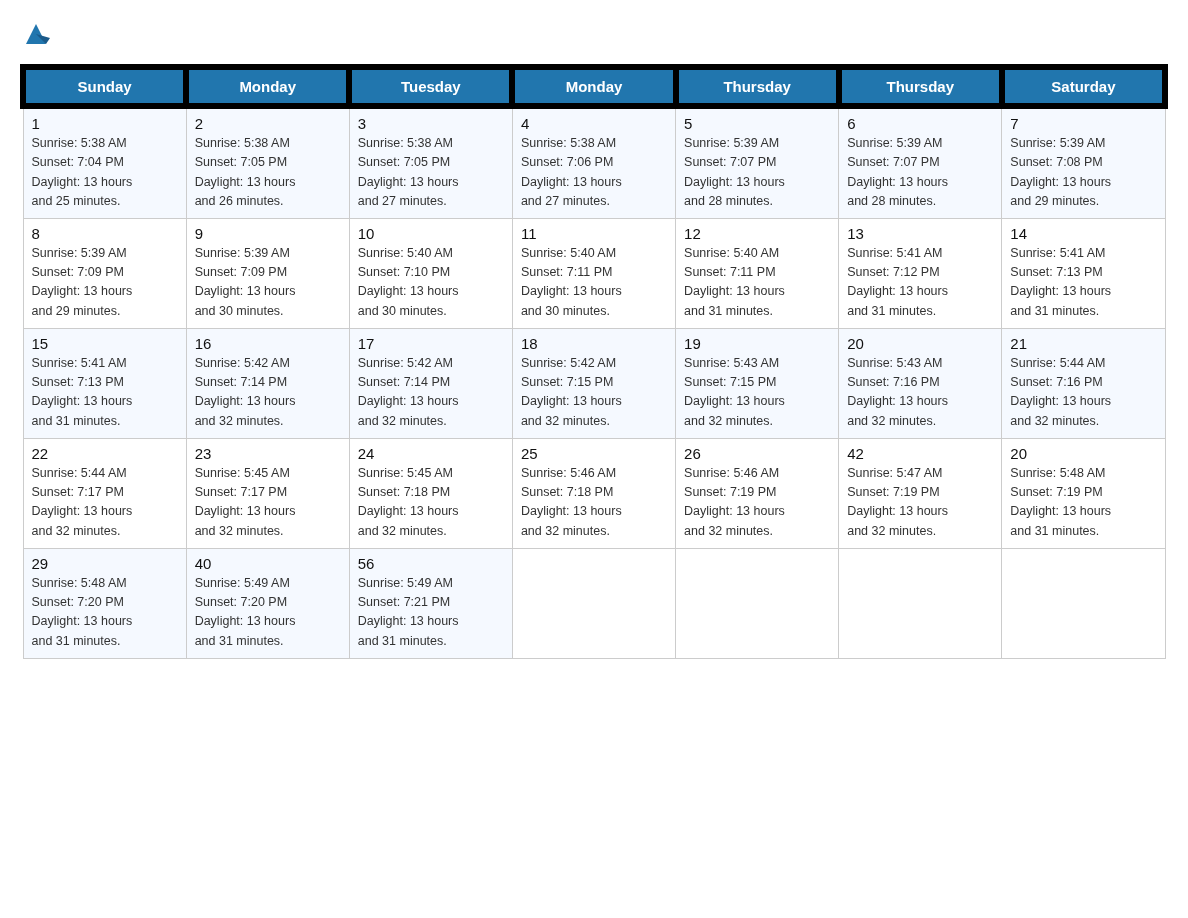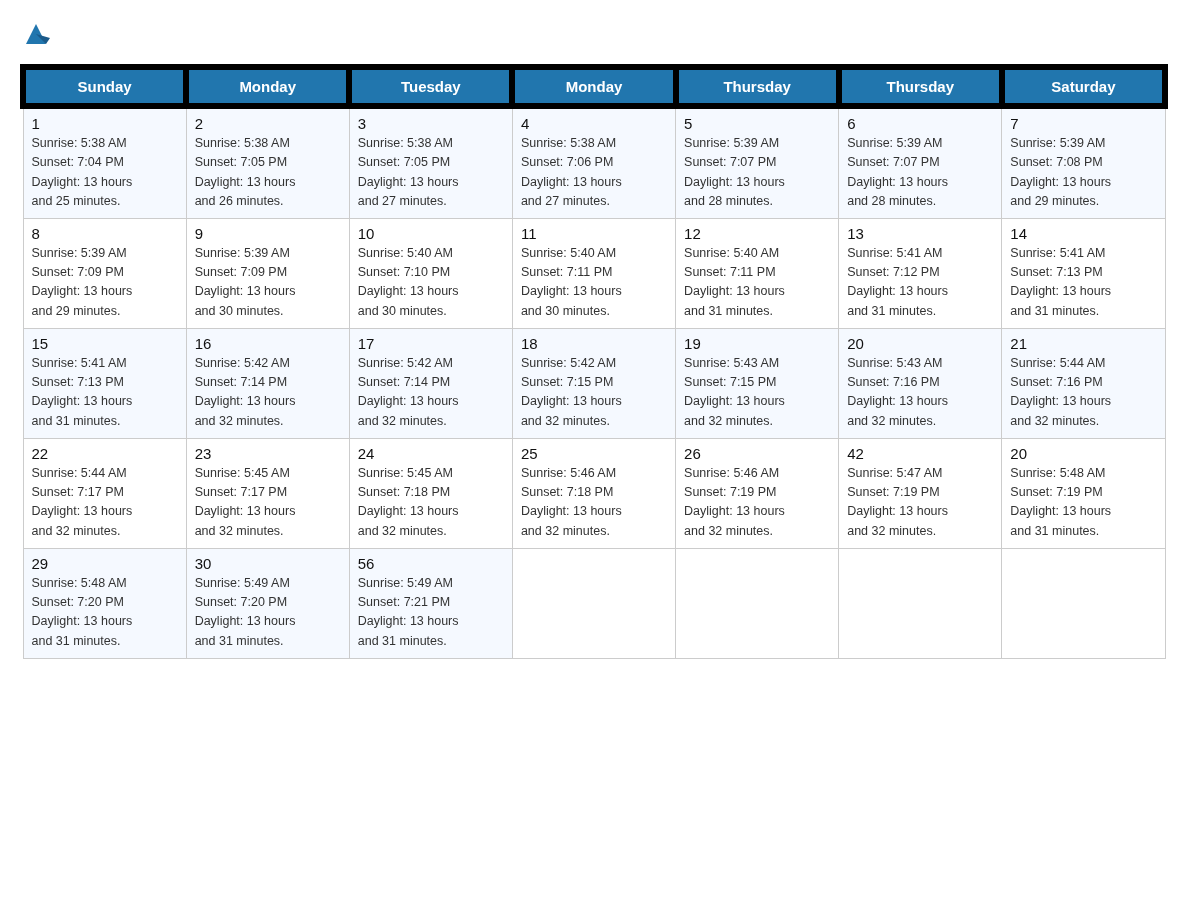--- a/index.html
+++ b/index.html
@@ -185,21 +185,21 @@
         <td><span class="day-num">26</span>
 <span class="day-info">Sunrise: 5:46 AM<br>Sunset: 7:19 PM<br>Daylight: 13 hours<br>and 32 minutes.</span></td>
         <td><span class="day-num">42</span>
 <span class="day-info">Sunrise: 5:47 AM<br>Sunset: 7:19 PM<br>Daylight: 13 hours<br>and 32 minutes.</span></td>
         <td><span class="day-num">20</span>
 <span class="day-info">Sunrise: 5:48 AM<br>Sunset: 7:19 PM<br>Daylight: 13 hours<br>and 31 minutes.</span></td>
       </tr>
       <tr>
         <td><span class="day-num">29</span>
 <span class="day-info">Sunrise: 5:48 AM<br>Sunset: 7:20 PM<br>Daylight: 13 hours<br>and 31 minutes.</span></td>
-        <td><span class="day-num">30</span>
+        <td><span class="day-num">40</span>
 <span class="day-info">Sunrise: 5:49 AM<br>Sunset: 7:20 PM<br>Daylight: 13 hours<br>and 31 minutes.</span></td>
         <td><span class="day-num">56</span>
 <span class="day-info">Sunrise: 5:49 AM<br>Sunset: 7:21 PM<br>Daylight: 13 hours<br>and 31 minutes.</span></td>
         <td class="empty-cell"></td>
         <td class="empty-cell"></td>
         <td class="empty-cell"></td>
         <td class="empty-cell"></td>
       </tr>
     </tbody>
 </table>

